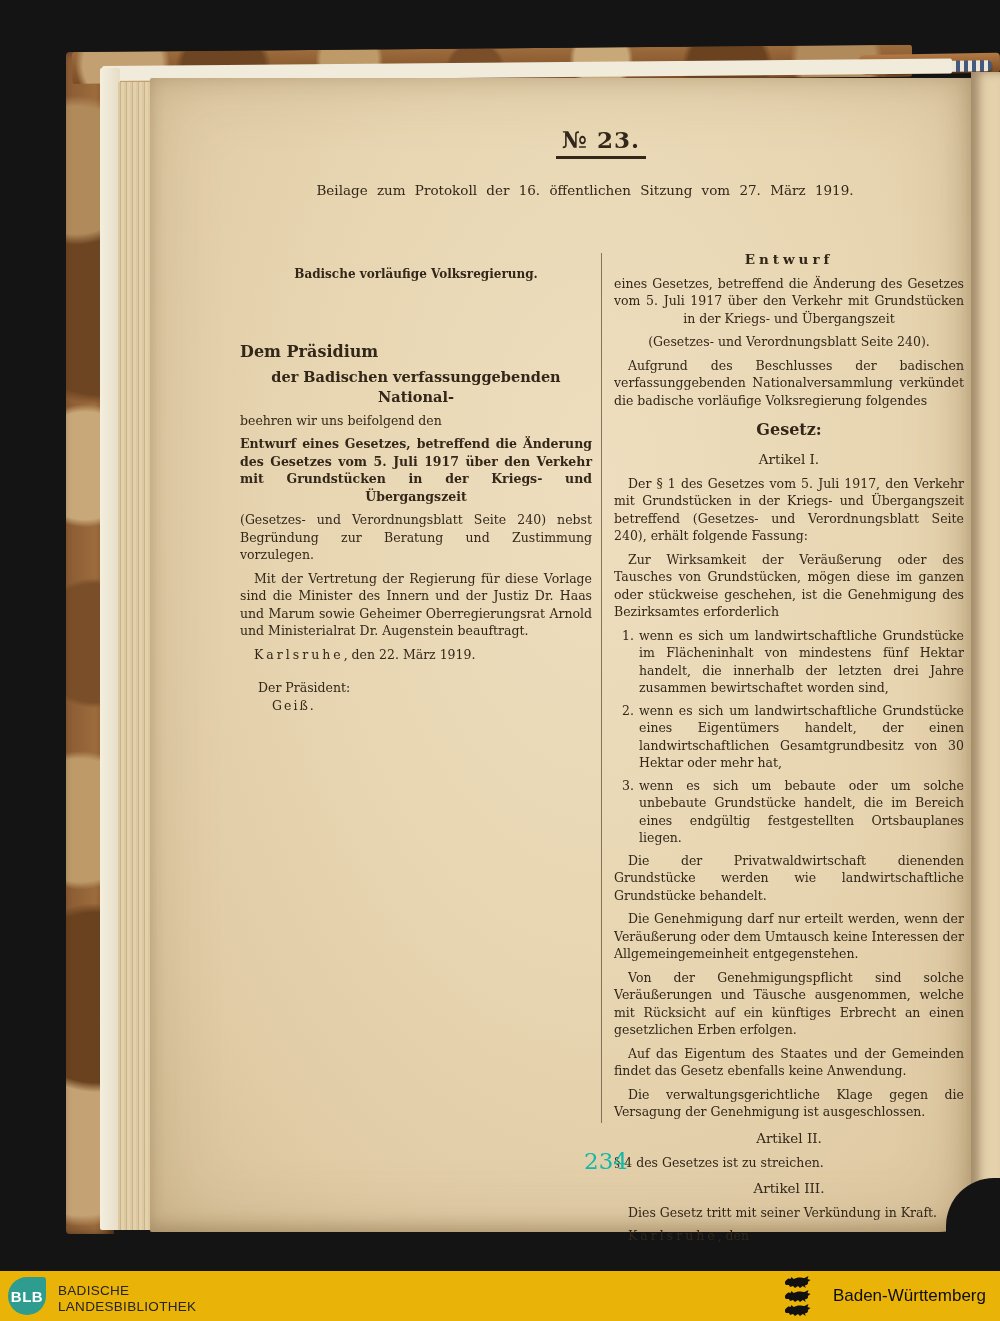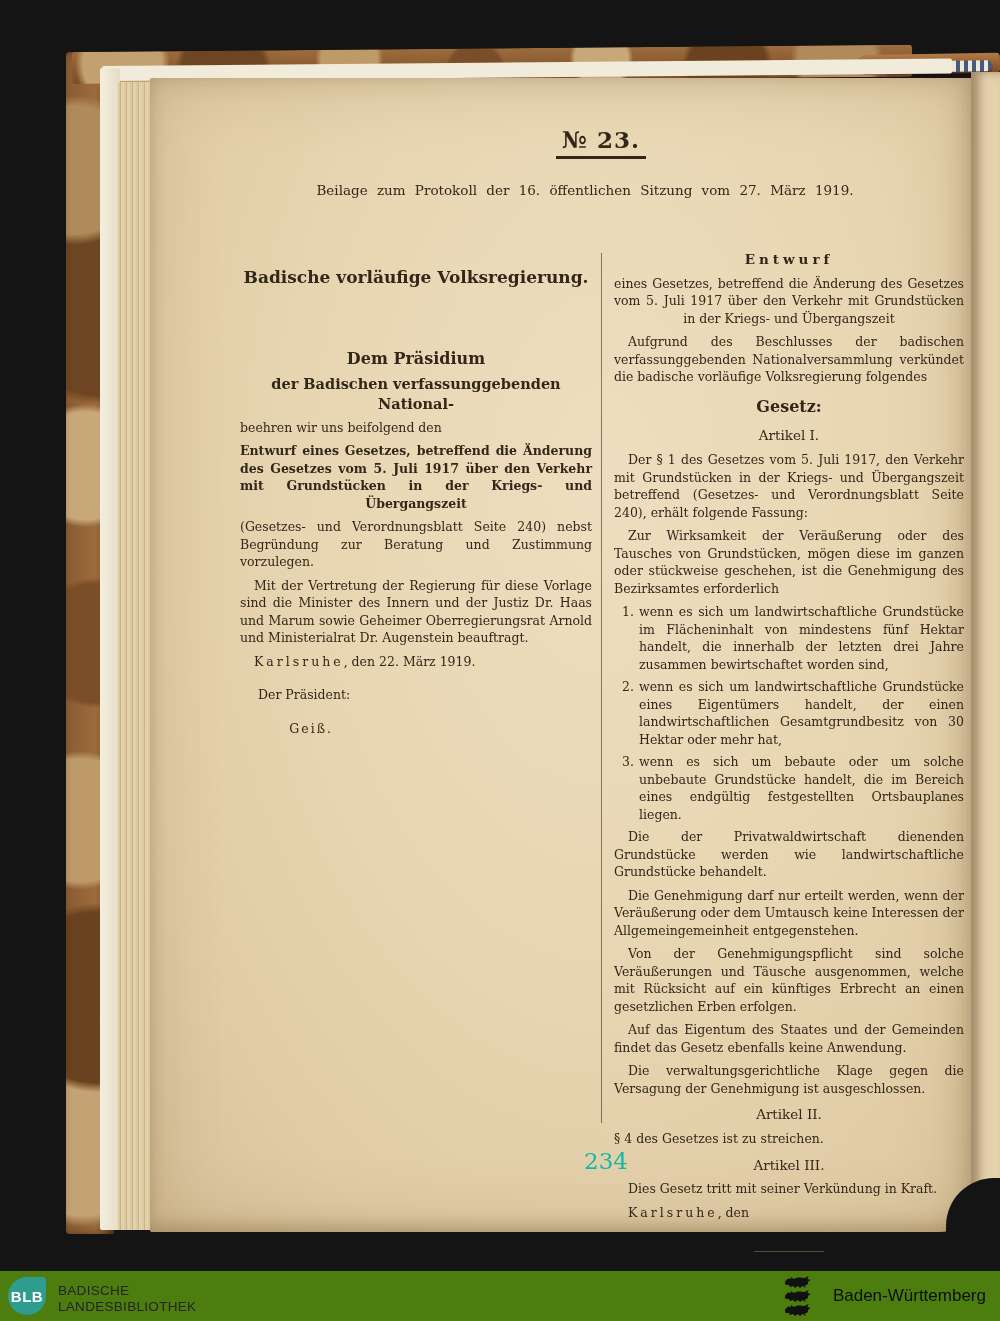--- a/index.html
+++ b/index.html
@@ -97,48 +97,48 @@
     position:absolute;left:601px;top:253px;width:1px;height:870px;
     background:rgba(62,48,28,.6);
   }
   .col{position:absolute;font-size:12.5px;line-height:1.4;}
   .col-left{left:240px;top:266px;width:352px;}
   .col-right{left:614px;top:250px;width:350px;}
   .col p{margin:0 0 6px 0;text-align:justify;}
   .indent{text-indent:14px;}
   .c{text-align:center !important;}
   .just-cl{text-align:justify;text-align-last:center;}
-  .h-main{font-size:17px;font-weight:bold;text-align:center;margin:0 0 58px 0;}
-  .h-addr1{font-size:16px;font-weight:bold;text-align:center;margin:0 0 4px 0;}
+  .h-main{font-size:12px;font-weight:bold;text-align:center;margin:0 0 58px 0;}
+  .h-addr1{font-size:16px;font-weight:bold;text-align:left;margin:0 0 4px 0;}
   .h-addr2{font-size:14.5px;font-weight:bold;text-align:center;margin:0 0 4px 0;}
   .h-addr3{font-size:15px;font-weight:bold;text-align:center;margin:0 0 10px 0;}
   .bill-title{font-weight:bold;margin:2px 0 6px 0;}
   .dateline{margin-top:18px;text-indent:14px;}
   .sp{letter-spacing:3px;}
   .sp2{letter-spacing:2px;}
   .sig-row{display:flex;justify-content:space-between;margin-top:16px;}
   .sig-left{margin-left:18px;}
-  .sig-left .name{margin-top:16px;margin-left:14px;text-align:center;}
+  .sig-left .name{margin-top:0;margin-left:14px;}
   .sig-right{width:150px;}
   .sig-right .name{margin-top:4px;margin-left:6px;}
   .h-entwurf{font-size:13.5px;font-weight:bold;text-align:center;letter-spacing:4px;margin:0 0 6px 0;}
   .h-gesetz{font-size:16px;font-weight:bold;text-align:center;margin:10px 0 8px 0;}
   .h-artikel{font-size:13.5px;text-align:center;margin:8px 0 6px 0;}
   .law-list{margin:2px 0 4px 0;}
   .law-item{display:flex;margin:0 0 5px 0;}
   .law-item .num{width:20px;text-align:right;padding-right:5px;flex:none;}
   .law-item .txt{flex:1;text-align:justify;}
   .end-rule{width:70px;border-top:1px solid #5a4a35;margin:30px auto 0 auto;}
   .page-number{
     position:absolute;left:584px;top:1148px;font-size:23px;color:#14b8a6;
   }
   
   .footer{
     position:absolute;left:0;top:1271px;width:1000px;height:50px;
-    background:#4d7c0f;
+    background:#eab308;
     font-family:"Liberation Sans", sans-serif;
   }
   .blb-logo{
     position:absolute;left:8px;top:6px;width:38px;height:38px;
     background:#2e9c8e;border-radius:19px 3px 19px 19px;
     display:flex;align-items:center;justify-content:center;
     color:#ffffff;font-weight:bold;font-size:15px;letter-spacing:.5px;
   }
   .library-name{
     position:absolute;left:58px;top:12px;
@@ -185,20 +185,21 @@
     <div class="sig-left">
       <div>Der Präsident:</div>
       <div class="name sp2">Geiß.</div>
     </div>
   </div>
 </div>
 
 <div class="col col-right ink">
   <div class="h-entwurf">Entwurf</div>
   <p class="just-cl">eines Gesetzes, betreffend die Änderung des Gesetzes vom 5. Juli 1917 über den Verkehr mit Grundstücken in der Kriegs- und Übergangszeit</p>
+  <p class="c">(Gesetzes- und Verordnungsblatt Seite 240).</p>
   <p class="indent">Aufgrund des Beschlusses der badischen verfassunggebenden Nationalversammlung verkündet die badische vorläufige Volksregierung folgendes</p>
   <div class="h-gesetz">Gesetz:</div>
   <div class="h-artikel">Artikel I.</div>
   <p class="indent">Der § 1 des Gesetzes vom 5. Juli 1917, den Verkehr mit Grundstücken in der Kriegs- und Übergangszeit betreffend (Gesetzes- und Verordnungsblatt Seite 240), erhält folgende Fassung:</p>
   <p class="indent">Zur Wirksamkeit der Veräußerung oder des Tausches von Grundstücken, mögen diese im ganzen oder stückweise geschehen, ist die Genehmigung des Bezirksamtes erforderlich</p>
   <div class="law-list">
 
       <div class="law-item">
         <span class="num">1.</span>
         <span class="txt">wenn es sich um landwirtschaftliche Grundstücke im Flächeninhalt von mindestens fünf Hektar handelt, die innerhalb der letzten drei Jahre zusammen bewirtschaftet worden sind,</span>

